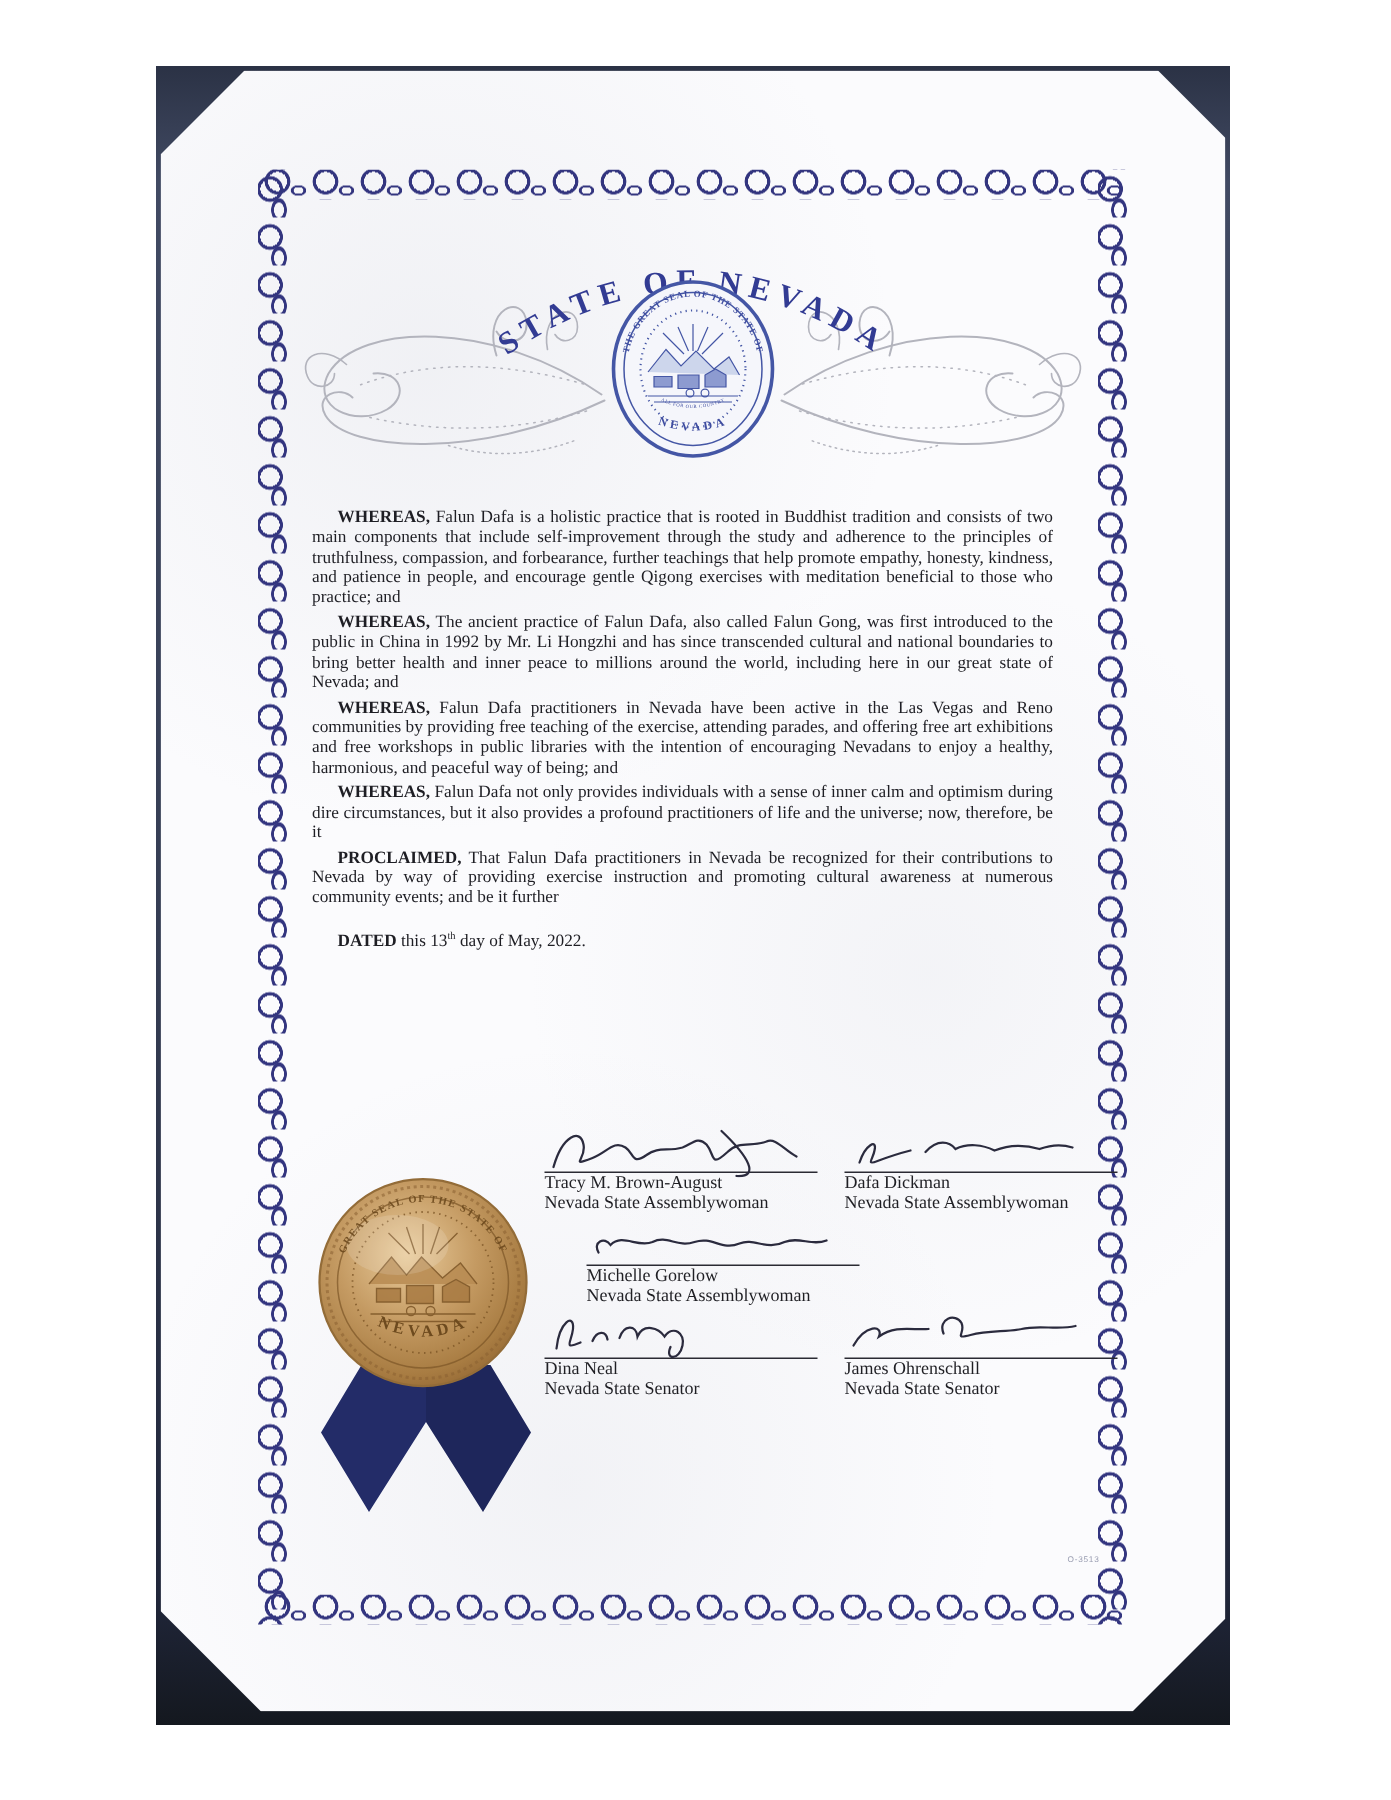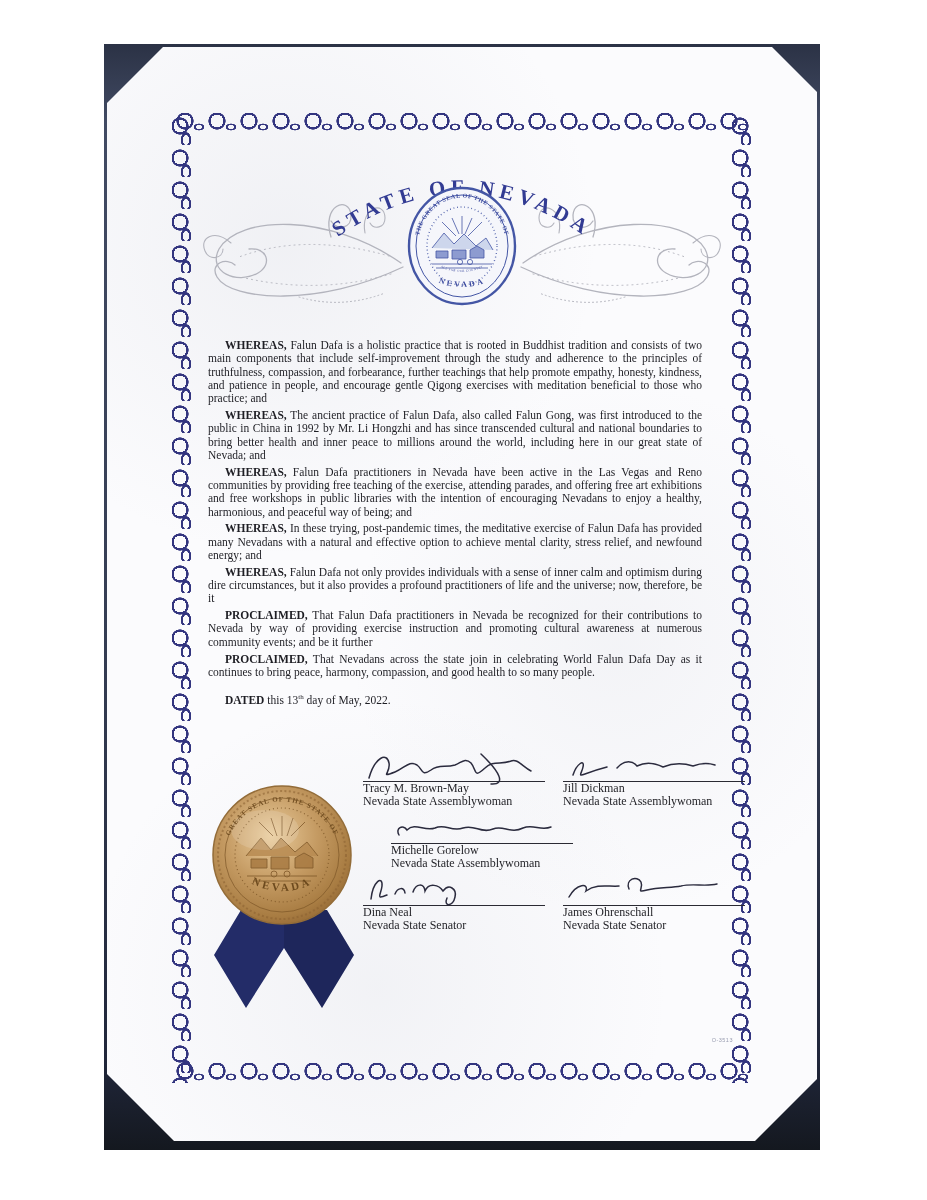--- a/index.html
+++ b/index.html
@@ -121,48 +121,46 @@
       <text font-size="8" letter-spacing="2.5" fill="#3f4da0" font-weight="bold">
         <textPath href="#sealBot" startOffset="50%" text-anchor="middle">NEVADA</textPath>
       </text>
     </g>
   </svg>
 
   <div class="content">
     <p><span class="lead">WHEREAS,</span><span> Falun Dafa is a holistic practice that is rooted in Buddhist tradition and consists of two main components that include self-improvement through the study and adherence to the principles of truthfulness, compassion, and forbearance, further teachings that help promote empathy, honesty, kindness, and patience in people, and encourage gentle Qigong exercises with meditation beneficial to those who practice; and</span></p>
     <p><span class="lead">WHEREAS,</span><span> The ancient practice of Falun Dafa, also called Falun Gong, was first introduced to the public in China in 1992 by Mr. Li Hongzhi and has since transcended cultural and national boundaries to bring better health and inner peace to millions around the world, including here in our great state of Nevada; and</span></p>
     <p><span class="lead">WHEREAS,</span><span> Falun Dafa practitioners in Nevada have been active in the Las Vegas and Reno communities by providing free teaching of the exercise, attending parades, and offering free art exhibitions and free workshops in public libraries with the intention of encouraging Nevadans to enjoy a healthy, harmonious, and peaceful way of being; and</span></p>
-    <p><span class="lead">WHEREAS,</span><span> In these trying, post-pandemic times, the meditative exercise of Falun Dafa has provided many Nevadans with a natural and effective option to achieve mental clarity, stress relief, and newfound energy; and</span></p>
     <p><span class="lead">WHEREAS,</span><span> Falun Dafa not only provides individuals with a sense of inner calm and optimism during dire circumstances, but it also provides a profound practitioners of life and the universe; now, therefore, be it</span></p>
     <p><span class="lead">PROCLAIMED,</span><span> That Falun Dafa practitioners in Nevada be recognized for their contributions to Nevada by way of providing exercise instruction and promoting cultural awareness at numerous community events; and be it further</span></p>
-    <p><span class="lead">PROCLAIMED,</span><span> That Nevadans across the state join in celebrating World Falun Dafa Day as it continues to bring peace, harmony, compassion, and good health to so many people.</span></p>
     <div class="dated"><span class="lead">DATED</span><span> this 13</span><sup>th</sup><span> day of May, 2022.</span></div>
   </div>
 
   <div class="sig s-l1">
     <svg class="scrib" width="175" height="40" viewBox="0 0 175 40">
       <g fill="none" stroke="#2b2b3e" stroke-width="1.5" stroke-linecap="round">
         <path d="M6 33 C12 12 24 7 26 18 C28 28 16 33 32 27 C42 23 46 15 54 20 C60 24 58 32 68 25 C76 19 82 23 92 20 C98 18 102 12 108 18 C114 25 110 34 122 23 C130 15 138 20 148 16 C154 13 160 22 168 26"></path>
         <path d="M118 9 C136 26 144 40 128 39"></path>
       </g>
     </svg>
     <div class="line"></div>
-    <div class="nm">Tracy M. Brown-May</div>
+    <div class="nm">Tracy M. Brown-August</div>
     <div class="tl">Nevada State Assemblywoman</div>
   </div>
 
   <div class="sig s-r1">
     <svg class="scrib" width="175" height="40" viewBox="0 0 175 40">
       <g fill="none" stroke="#2b2b3e" stroke-width="1.5" stroke-linecap="round">
         <path d="M10 30 C14 18 22 14 20 22 C19 28 14 32 22 29 C30 26 36 24 44 22"></path>
         <path d="M54 23 C62 14 70 16 74 21 C82 17 92 18 100 22 C110 18 120 18 130 21 C138 18 146 18 152 20"></path>
       </g>
     </svg>
     <div class="line"></div>
-    <div class="nm">Jill Dickman</div>
+    <div class="nm">Dafa Dickman</div>
     <div class="tl">Nevada State Assemblywoman</div>
   </div>
 
   <div class="sig s-l2">
     <svg class="scrib" width="175" height="40" viewBox="0 0 175 40">
       <g fill="none" stroke="#2b2b3e" stroke-width="1.5" stroke-linecap="round">
         <path d="M8 28 C4 21 12 17 16 23 C24 15 34 25 44 21 C54 16 60 25 72 21 C84 17 90 27 102 22 C112 18 120 27 132 21 C142 17 150 24 160 20"></path>
       </g>
     </svg>
     <div class="line"></div>

